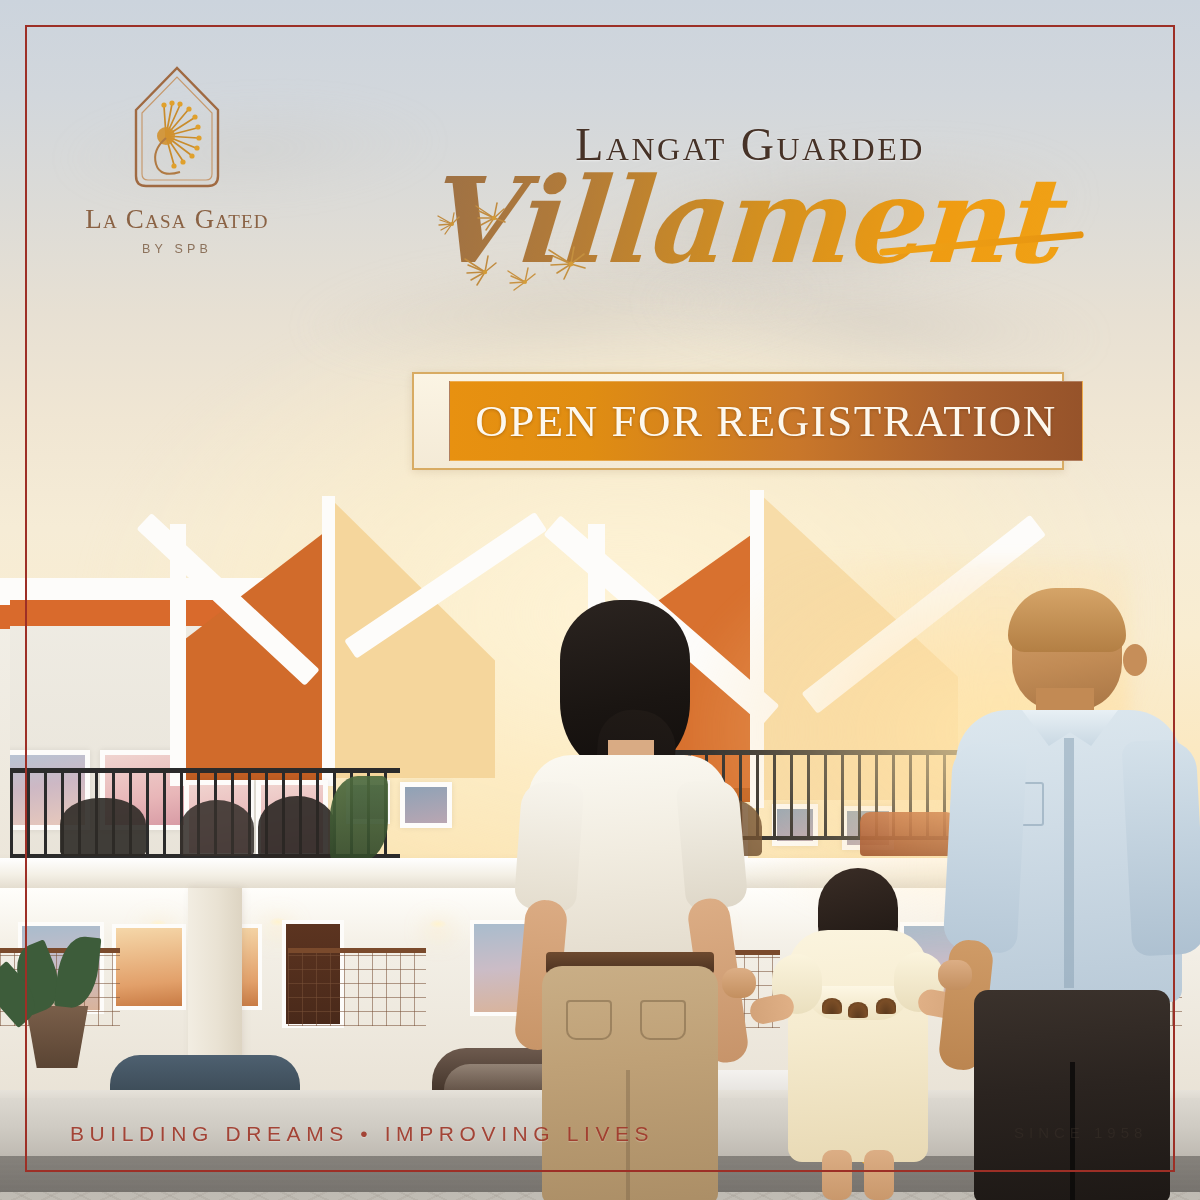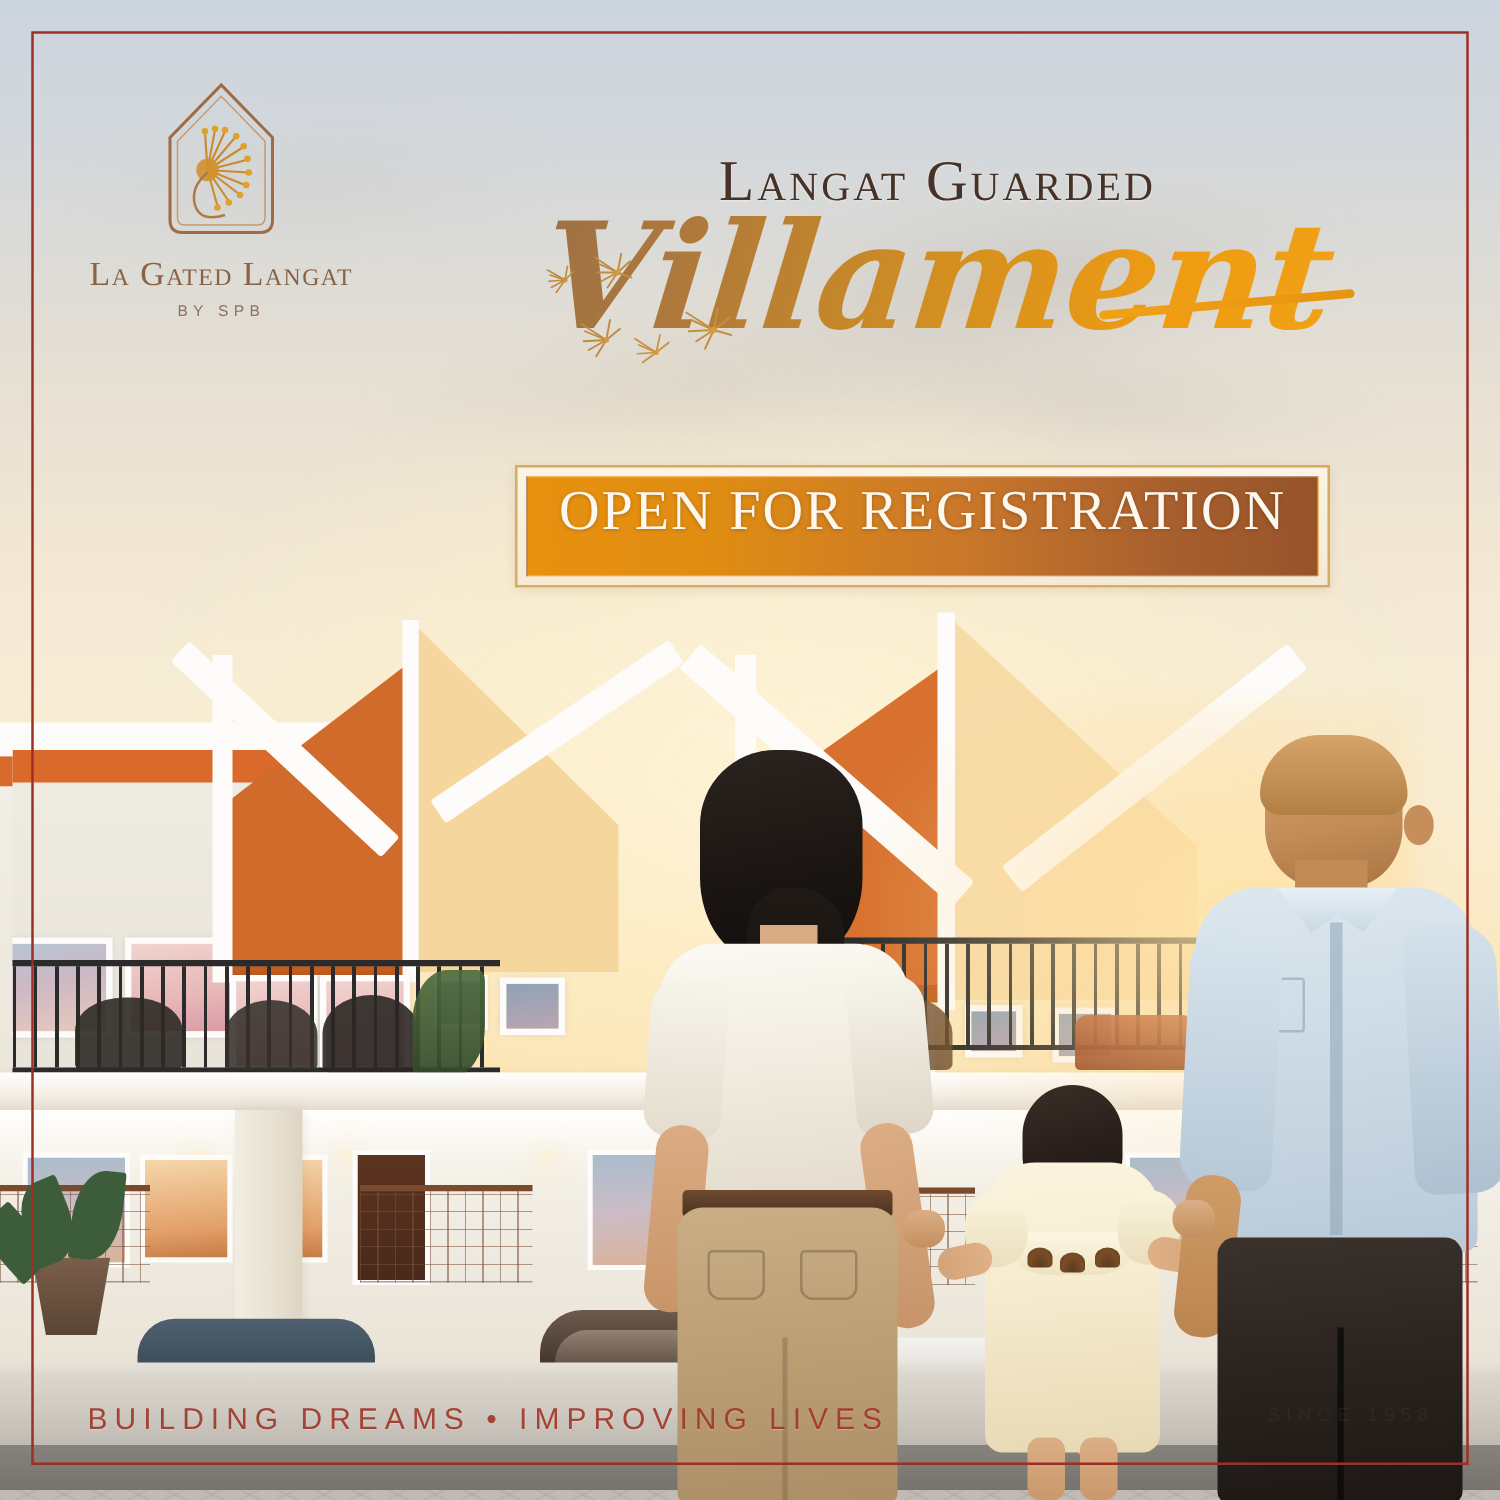--- a/index.html
+++ b/index.html
@@ -546,36 +546,37 @@
   .banner{
     position:absolute; left:412px; top:372px; width:652px; height:98px; z-index:20;
     border:2px solid #d8ab63;
     background:linear-gradient(180deg,#fbf4e4,#f4ead6);
     padding:7px;
     box-shadow:0 2px 8px rgba(120,85,40,.14);
   }
   .banner-inner{
     width:100%; height:100%;
     background:linear-gradient(90deg,#e89110 0%, #e08d12 22%, #c9772a 55%, #a9602e 80%, #96532a 100%);
-    display:flex; justify-content:center;
+    display:flex; align-items:center; justify-content:center;
     border:1px solid rgba(255,255,255,.25);
+    margin-left:28px;
   }
   .banner-text{
     font-family:"Liberation Serif", serif;
     font-size:45px; letter-spacing:1.5px;
     color:#fdf8ee; white-space:nowrap;
     font-variant:small-caps; font-weight:400;
     text-shadow:0 1px 3px rgba(80,40,10,.35);
   }
 
   
   .tagline{
     position:absolute; left:70px; top:1122px; z-index:20;
     font-family:"Liberation Sans", sans-serif;
-    font-size:24px; letter-spacing:5.6px;
+    font-size:21px; letter-spacing:5.6px;
     color:#a0392b; white-space:nowrap;
     opacity:.92;
     text-shadow:0 1px 1px rgba(255,255,255,.28);
   }
 
   
   .spb{
     position:absolute; left:1022px; top:1017px; width:112px; height:100px; z-index:20;
     background:#8c2622;
     display:flex; align-items:center; justify-content:center;
@@ -820,21 +821,21 @@
           <circle cx="77" cy="80" r="2.6"></circle>
             <circle cx="75" cy="90" r="2.6"></circle>
           <circle cx="70" cy="98" r="2.6"></circle>
             <circle cx="61" cy="104" r="2.6"></circle>
           <circle cx="52" cy="108" r="2.6"></circle>
         </g>
         <circle cx="44" cy="78" r="9" fill="#d2912f" opacity=".9"></circle>
         <path d="M44 80 Q30 92 34 106 Q38 120 58 114" fill="none" stroke="#b07a43" stroke-width="2"></path>
       </svg>
     </div>
-    <div class="logo-name">La Gated Langat</div>
+    <div class="logo-name">La Casa Gated</div>
     <div class="logo-sub">BY SPB</div>
   </div>
 
   <div class="headline-wrap">
     <div class="kicker">Langat Guarded</div>
     <div class="script">Villament</div>
     <div class="script-cross"></div>
   </div>
 
   <div class="seed" style="left:428px; top:208px;">

